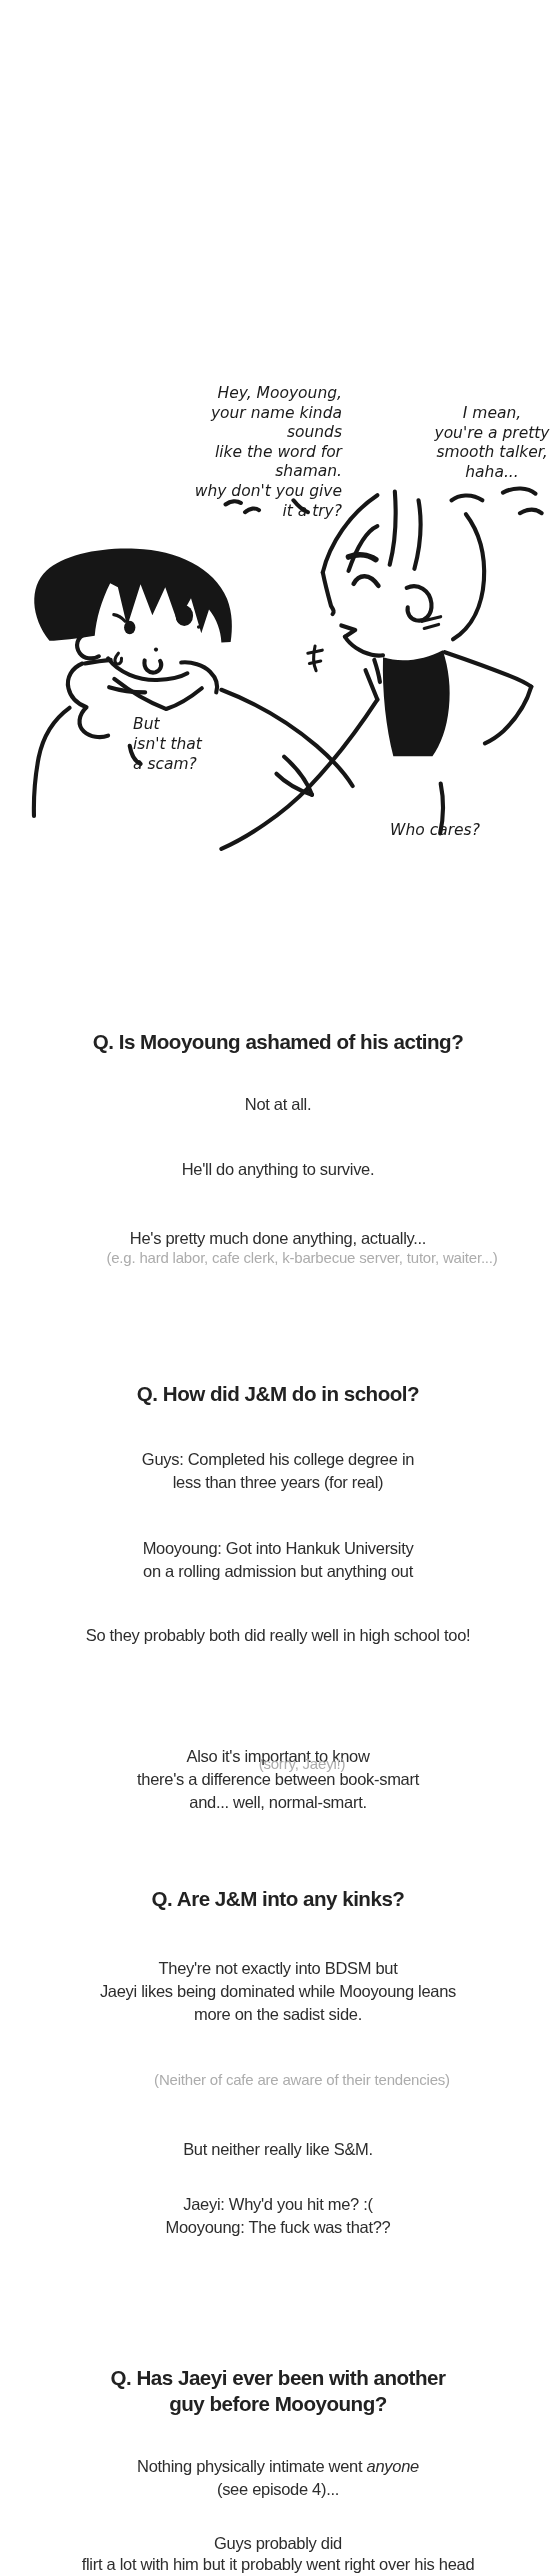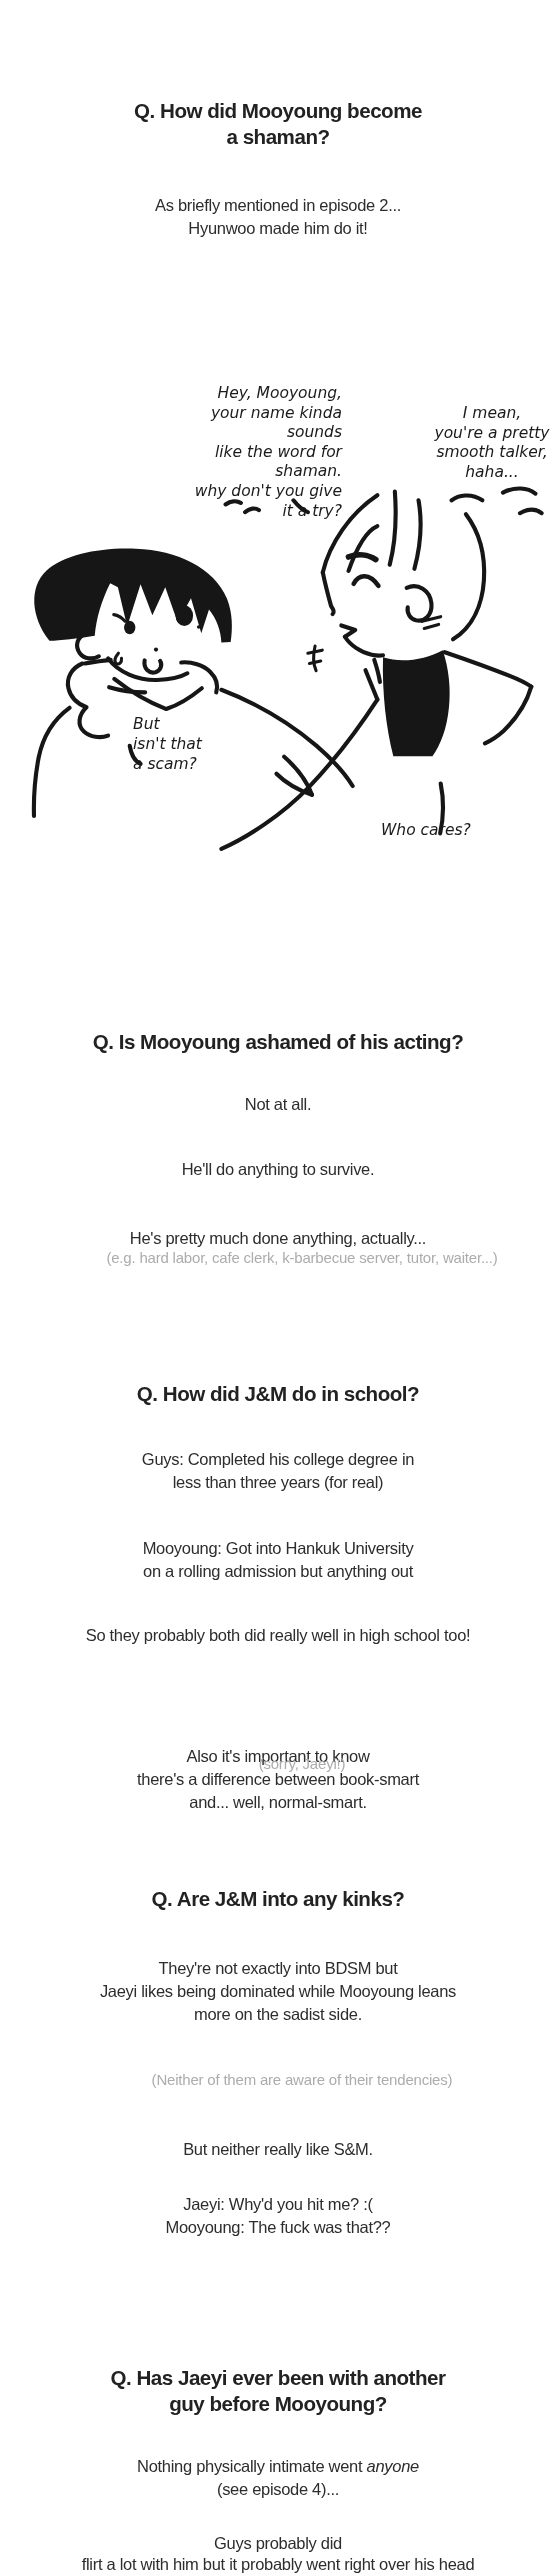--- a/index.html
+++ b/index.html
@@ -19,24 +19,20 @@
   .ink{fill:none;stroke:#161616;stroke-width:8;stroke-linecap:round;stroke-linejoin:round;}
   .ink-thick{fill:none;stroke:#161616;stroke-width:11;stroke-linecap:round;stroke-linejoin:round;}
   .ink-fill{fill:#161616;stroke:none;}
   em{font-style:italic;}
 </style>
 </head>
 <body>
 
 <div class="page">
 
-  <div class="abs center q-title pre" style="top:98px">Q. How did Mooyoung become
-a shaman?</div>
-  <div class="abs center body-text pre" style="top:194px">As briefly mentioned in episode 2...
-Hyunwoo made him do it!</div>
 
   <div class="abs bubble pre" style="left:167px;width:175px;top:384px;text-align:right">Hey, Mooyoung,
 your name kinda sounds
 like the word for shaman.
 why don't you give
 it a try?</div>
   <div class="abs bubble pre" style="left:420px;width:144px;top:404px;text-align:center">I mean,
 you're a pretty
 smooth talker,
 haha...</div>
@@ -104,21 +100,21 @@
         <path class="ink" d="M 612,318 C 608,335 608,352 614,366" style="stroke-width:6"></path>
         <path class="ink" d="M 598,332 L 626,326" style="stroke-width:6"></path>
         <path class="ink" d="M 601,352 L 623,347" style="stroke-width:6"></path>
       </g>
     </g>
   </svg>
 
   <div class="abs caption pre" style="left:133px;width:118px;top:714px;text-align:left">But
 isn't that
 a scam?</div>
-  <div class="abs caption" style="left:381px;width:108px;top:820px;text-align:left">Who cares?</div>
+  <div class="abs caption" style="left:381px;width:108px;top:820px;text-align:center">Who cares?</div>
 
   <div class="abs center q-title" style="top:1029px">Q. Is Mooyoung ashamed of his acting?</div>
   <div class="abs center body-text" style="top:1093px">Not at all.</div>
   <div class="abs center body-text" style="top:1158px">He'll do anything to survive.</div>
   <div class="abs center body-text" style="top:1227px">He's pretty much done anything, actually...</div>
   <div class="abs center note" style="top:1248px">(e.g. hard labor, cafe clerk, k-barbecue server, tutor, waiter...)</div>
 
   <div class="abs center q-title" style="top:1381px">Q. How did J&amp;M do in school?</div>
   <div class="abs center body-text pre" style="top:1448px">Guys: Completed his college degree in
 less than three years (for real)</div>
@@ -127,21 +123,21 @@
   <div class="abs center body-text" style="top:1624px">So they probably both did really well in high school too!</div>
   <div class="abs center body-text pre" style="top:1745px">Also it's important to know
 there's a difference between book-smart
 and... well, normal-smart.</div>
   <div class="abs center note" style="top:1754px">(sorry, Jaeyi!)</div>
 
   <div class="abs center q-title" style="top:1886px">Q. Are J&amp;M into any kinks?</div>
   <div class="abs center body-text pre" style="top:1957px">They're not exactly into BDSM but
 Jaeyi likes being dominated while Mooyoung leans
 more on the sadist side.</div>
-  <div class="abs center note" style="top:2070px">(Neither of them are aware of their tendencies)</div>
+  <div class="abs center note" style="top:2070px">(Neither of cafe are aware of their tendencies)</div>
   <div class="abs center body-text" style="top:2138px">But neither really like S&amp;M.</div>
   <div class="abs center q-title pre" style="top:2365px">Q. Has Jaeyi ever been with another
 guy before Mooyoung?</div>
 
   <div class="abs center body-text pre" style="top:2193px">Jaeyi: Why'd you hit me? :(
 Mooyoung: The fuck was that??</div>
   <div class="abs center body-text" style="top:2455px">
     <div><span>Nothing physically intimate went </span><em>anyone</em></div>
     <div>(see episode 4)...</div>
   </div>

